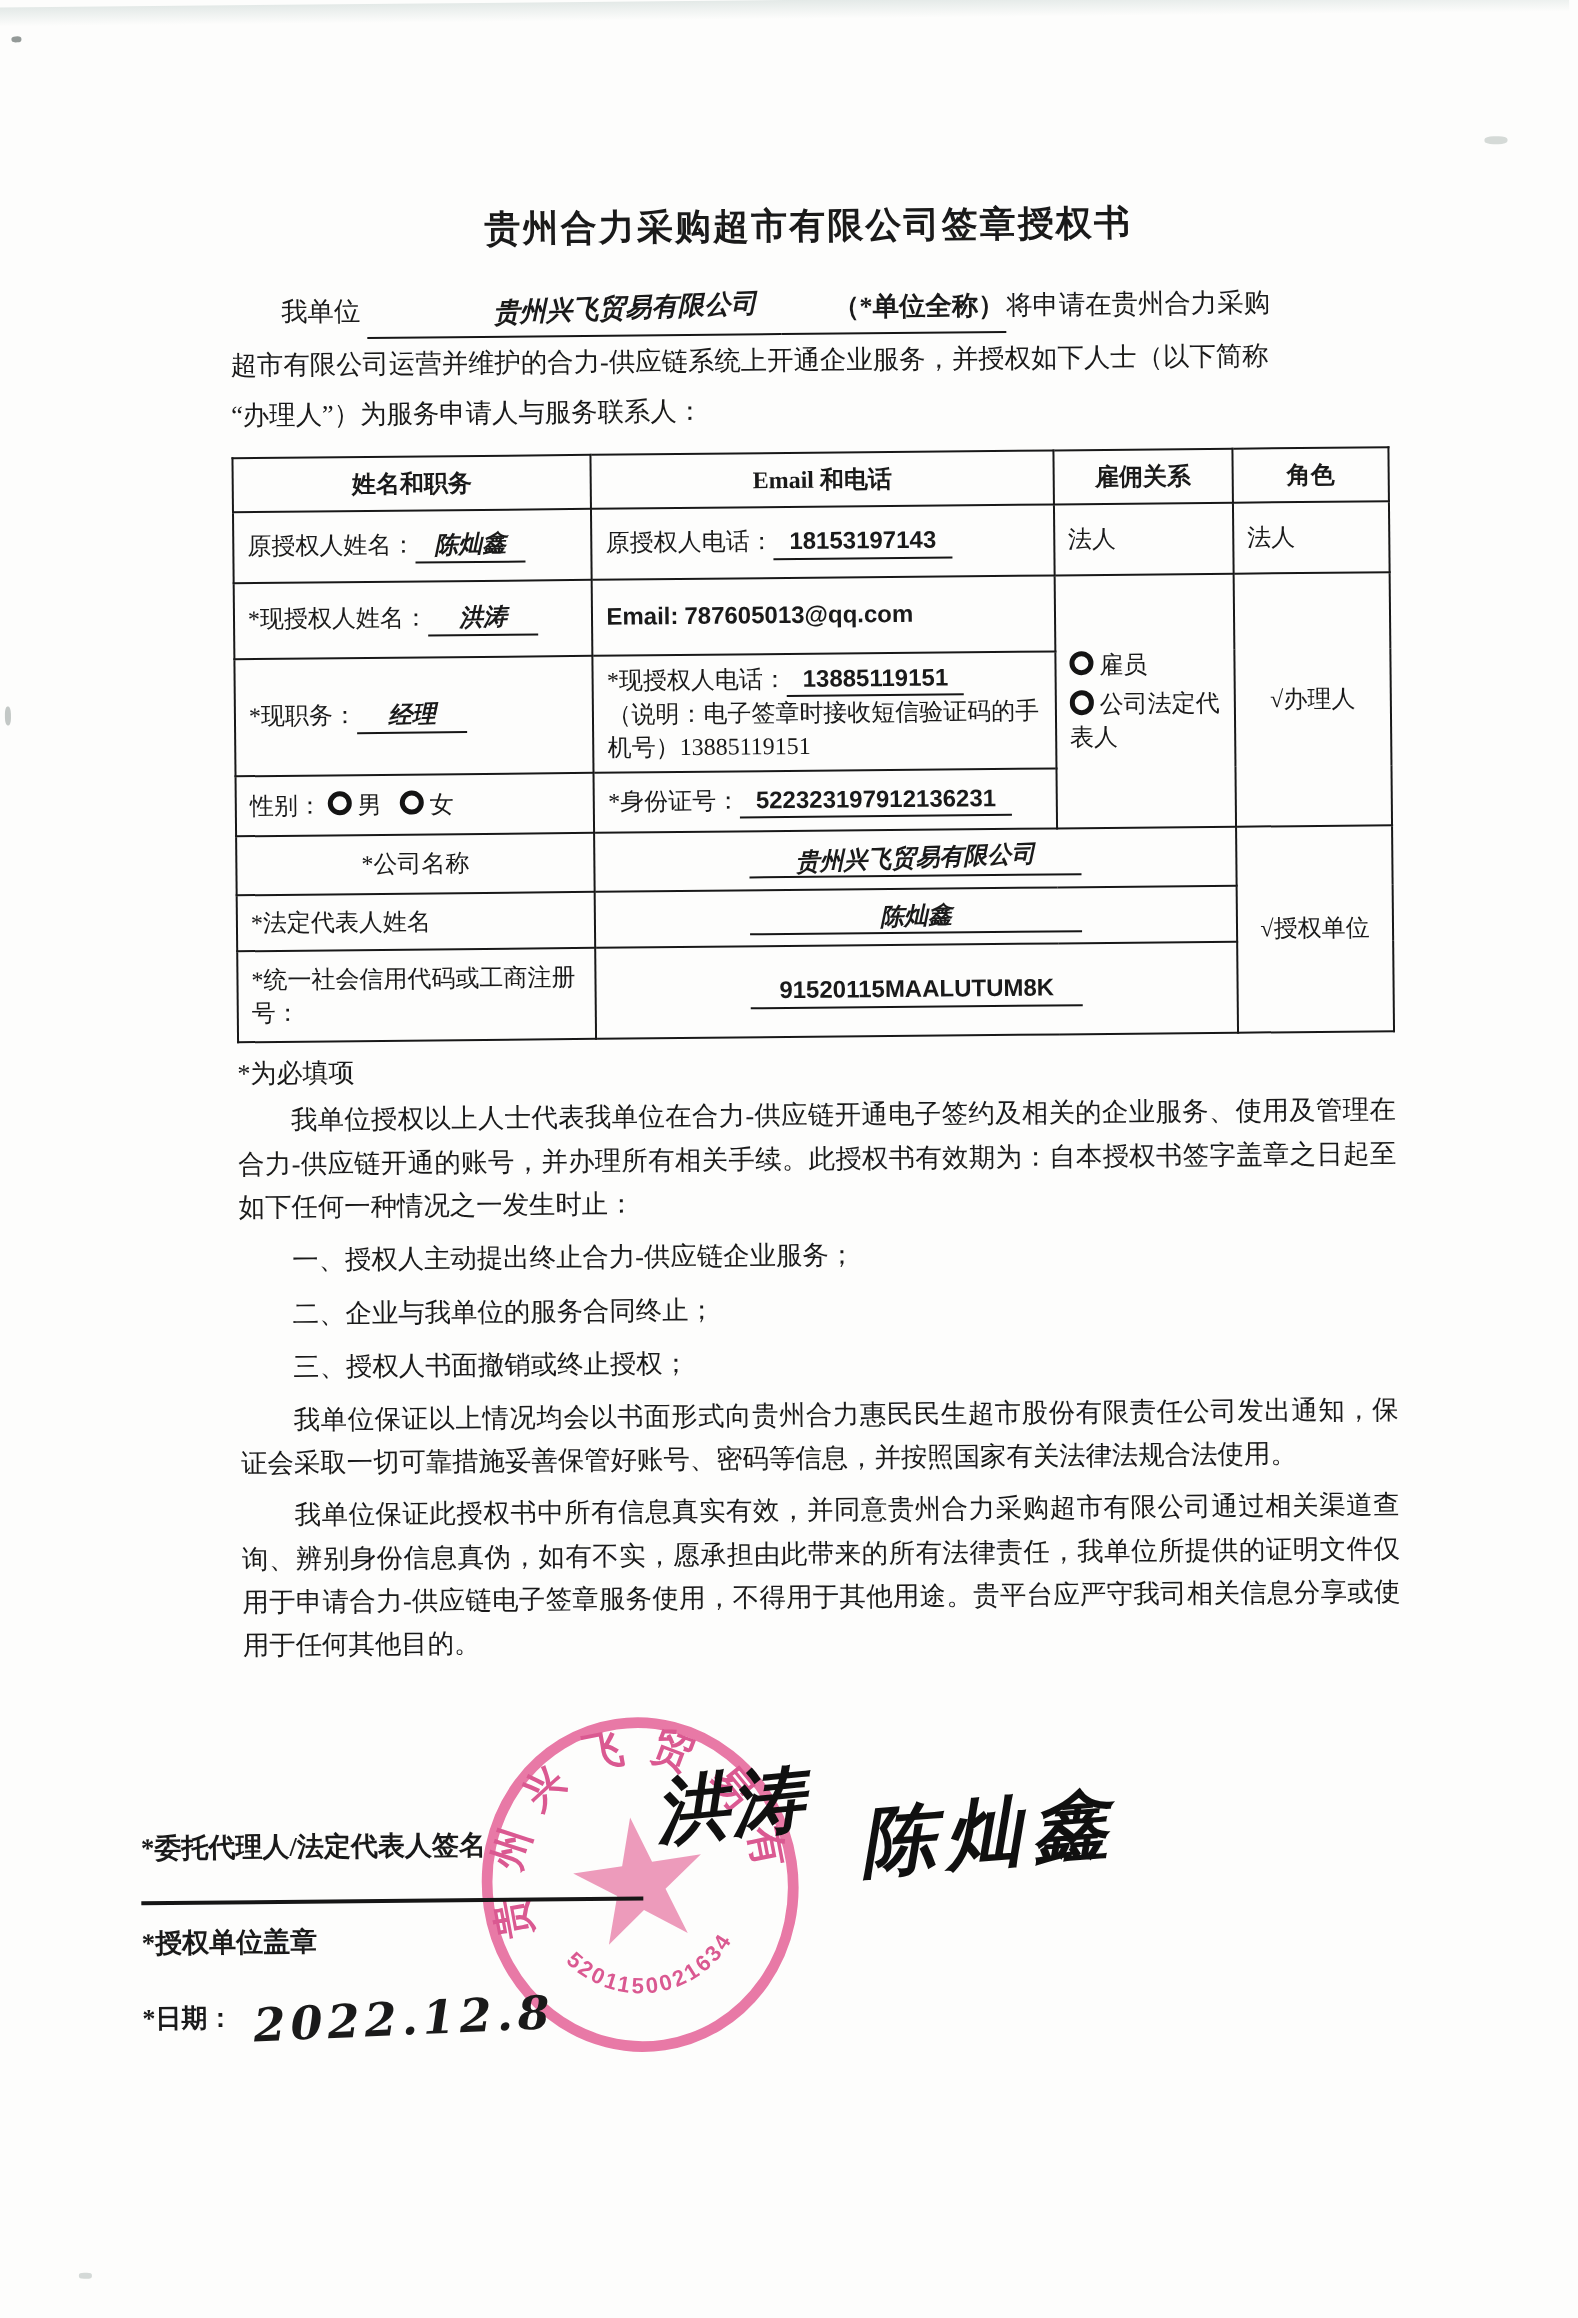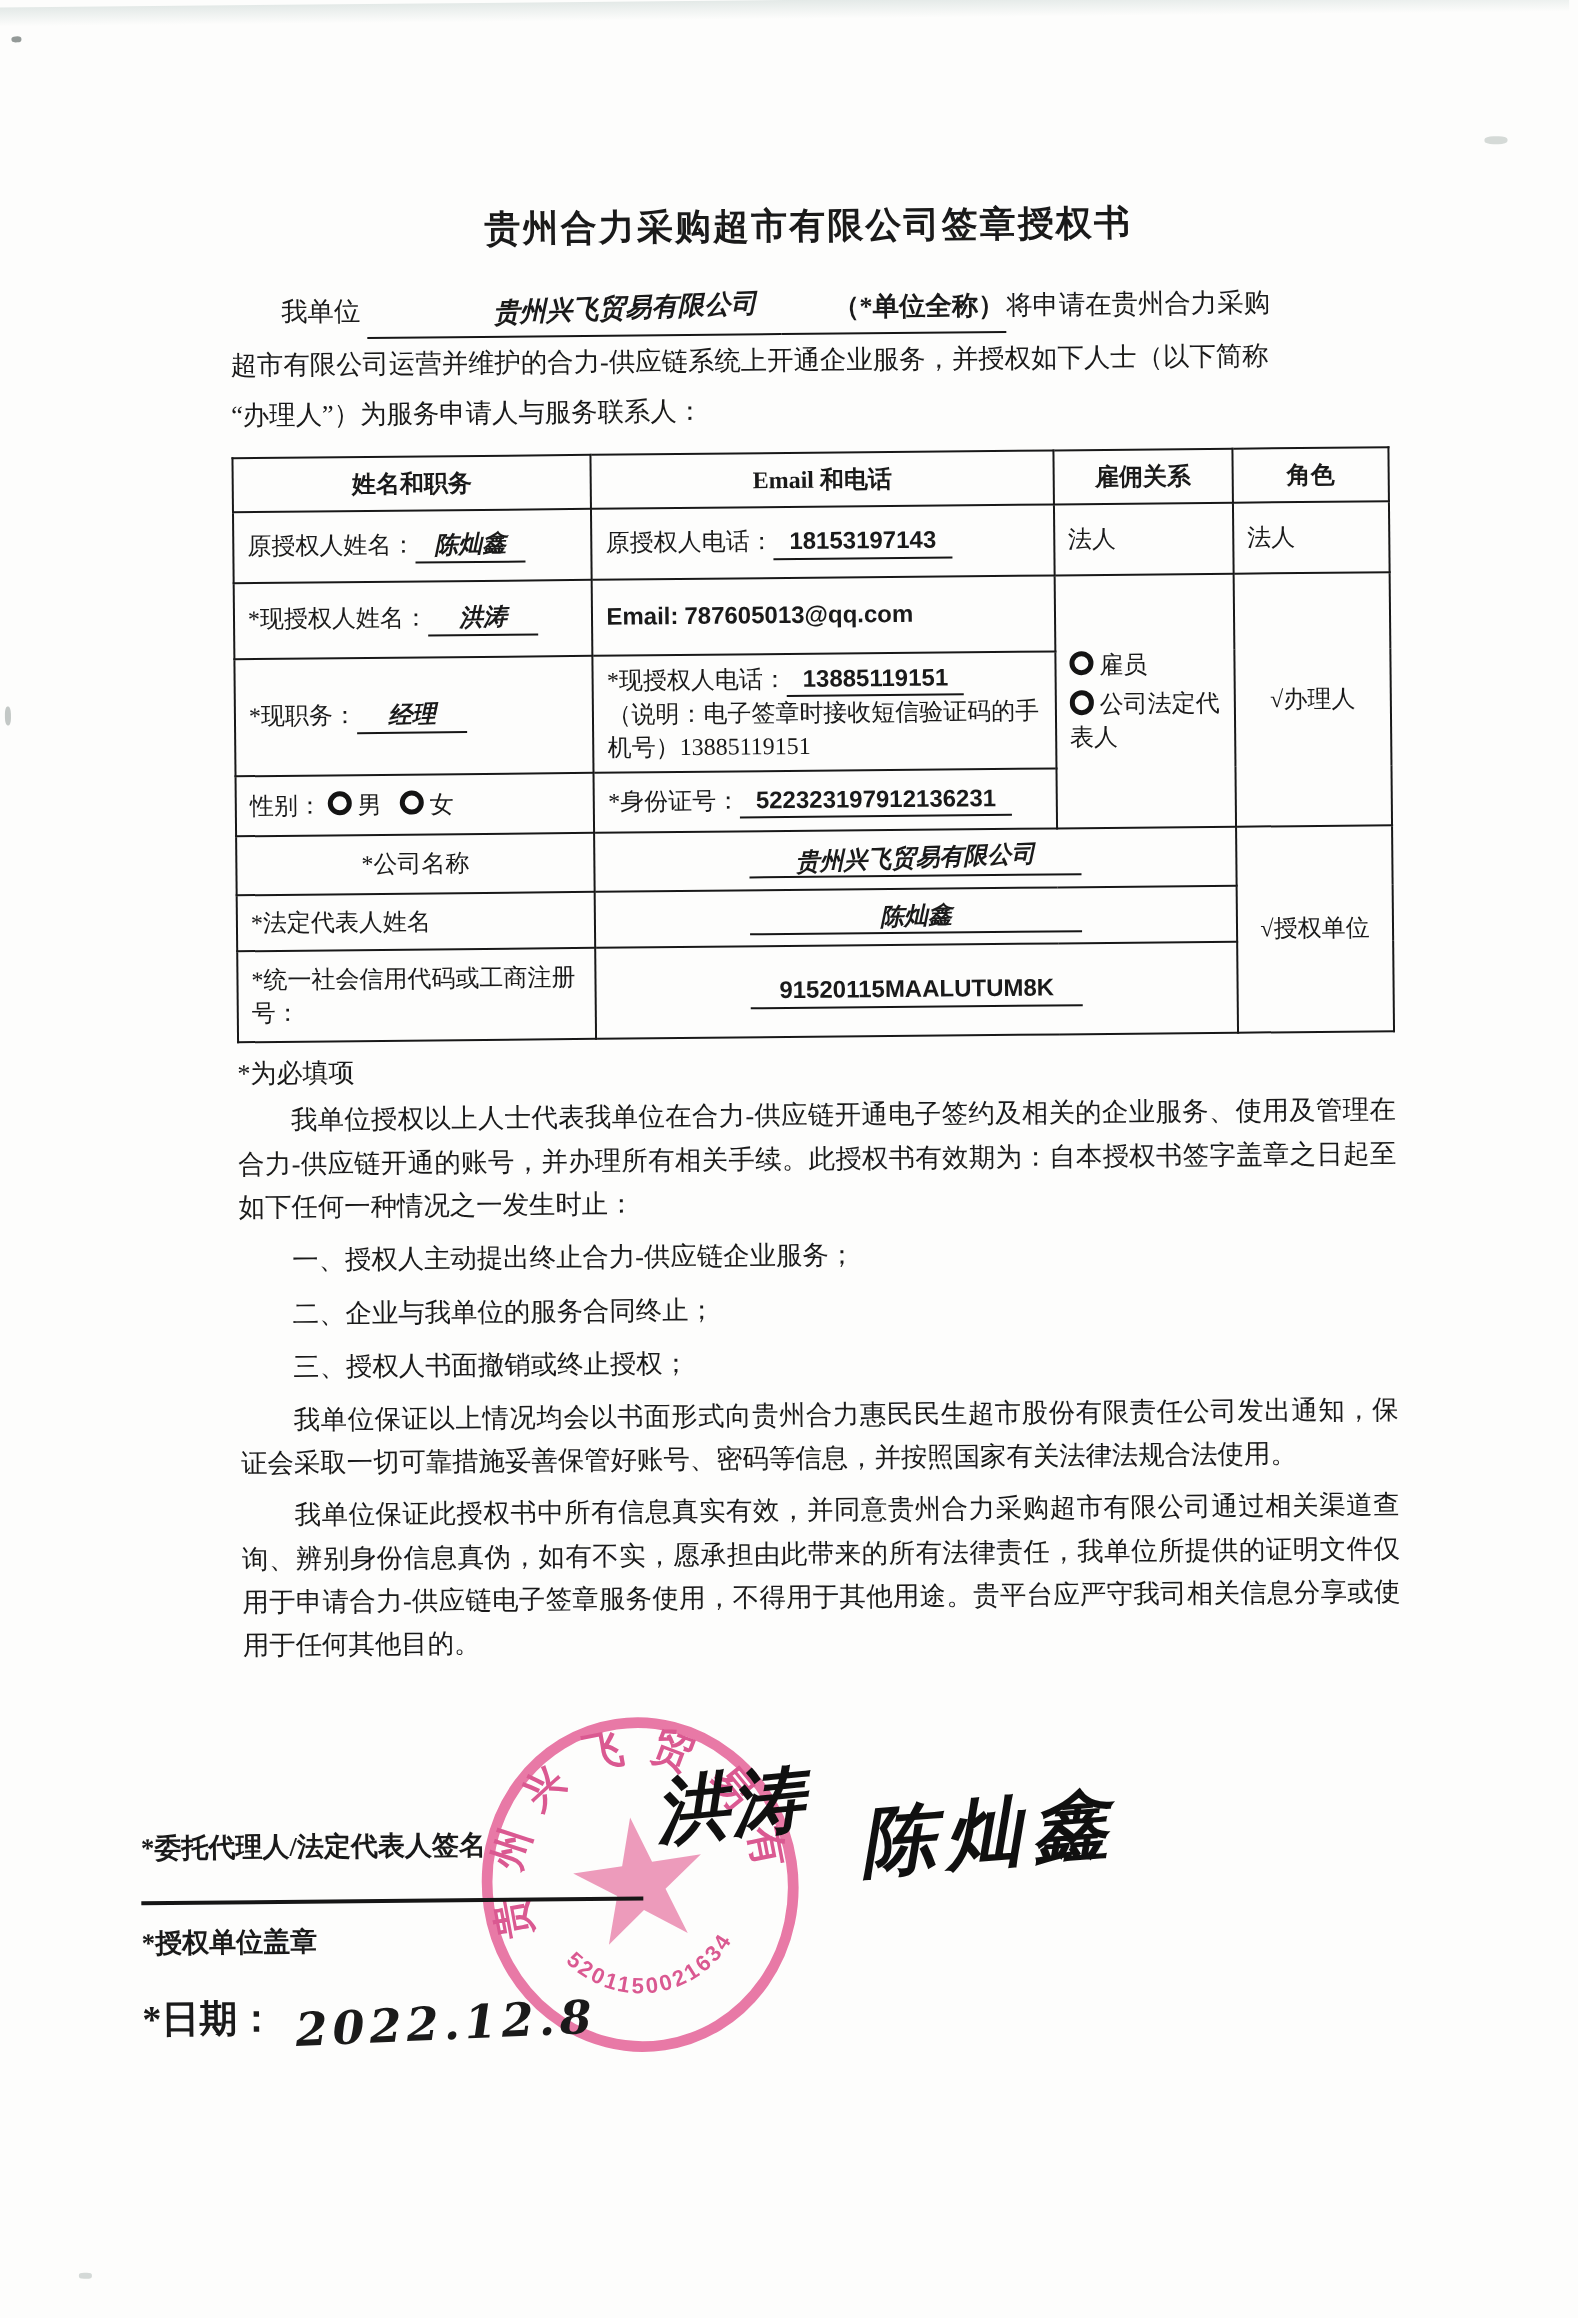--- a/index.html
+++ b/index.html
@@ -89,21 +89,21 @@
     position:absolute;z-index:4;color:#101010;
     font-family:"DejaVu Serif", serif;font-style:italic;font-weight:700;
   }
   .sig1{left:647px;top:91px;font-size:73px;transform:rotate(-5deg);letter-spacing:2.9px;}
   .sig2{left:851px;top:120px;font-size:76px;transform:rotate(-4deg);letter-spacing:10px;}
   .sign-line{
     position:absolute;left:132px;top:230px;width:502px;height:3.6px;background:#161616;z-index:3;
   }
   .seal-label{position:absolute;left:132px;top:254px;font-size:27px;font-weight:700;z-index:3;}
   .date-row{position:absolute;left:132px;top:323px;z-index:3;}
-  .date-label{font-size:38px;font-weight:700;vertical-align:10px;}
+  .date-label{font-size:26px;font-weight:700;vertical-align:10px;}
   .date-value{
     font-family:"DejaVu Serif", serif;font-style:italic;font-weight:700;
     font-size:46px;letter-spacing:5px;display:inline-block;transform:rotate(-2deg);
     margin-left:17px;
   }
 </style>
 </head>
 <body>
 
 <div class="sheet">

